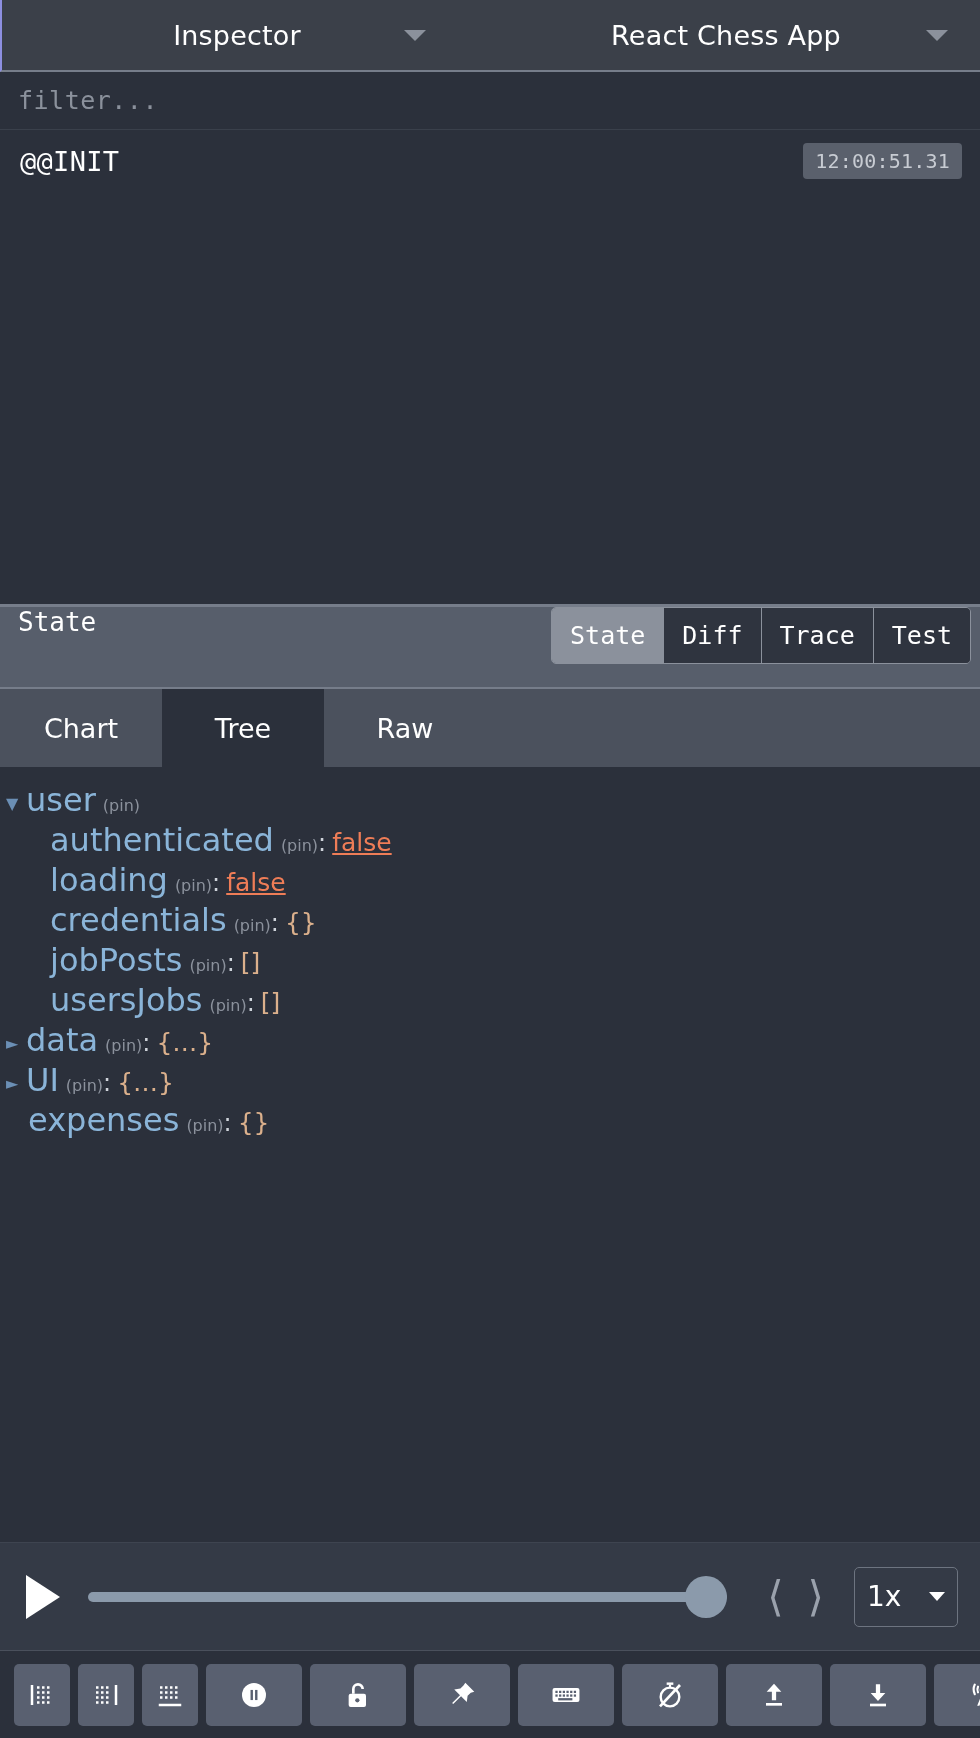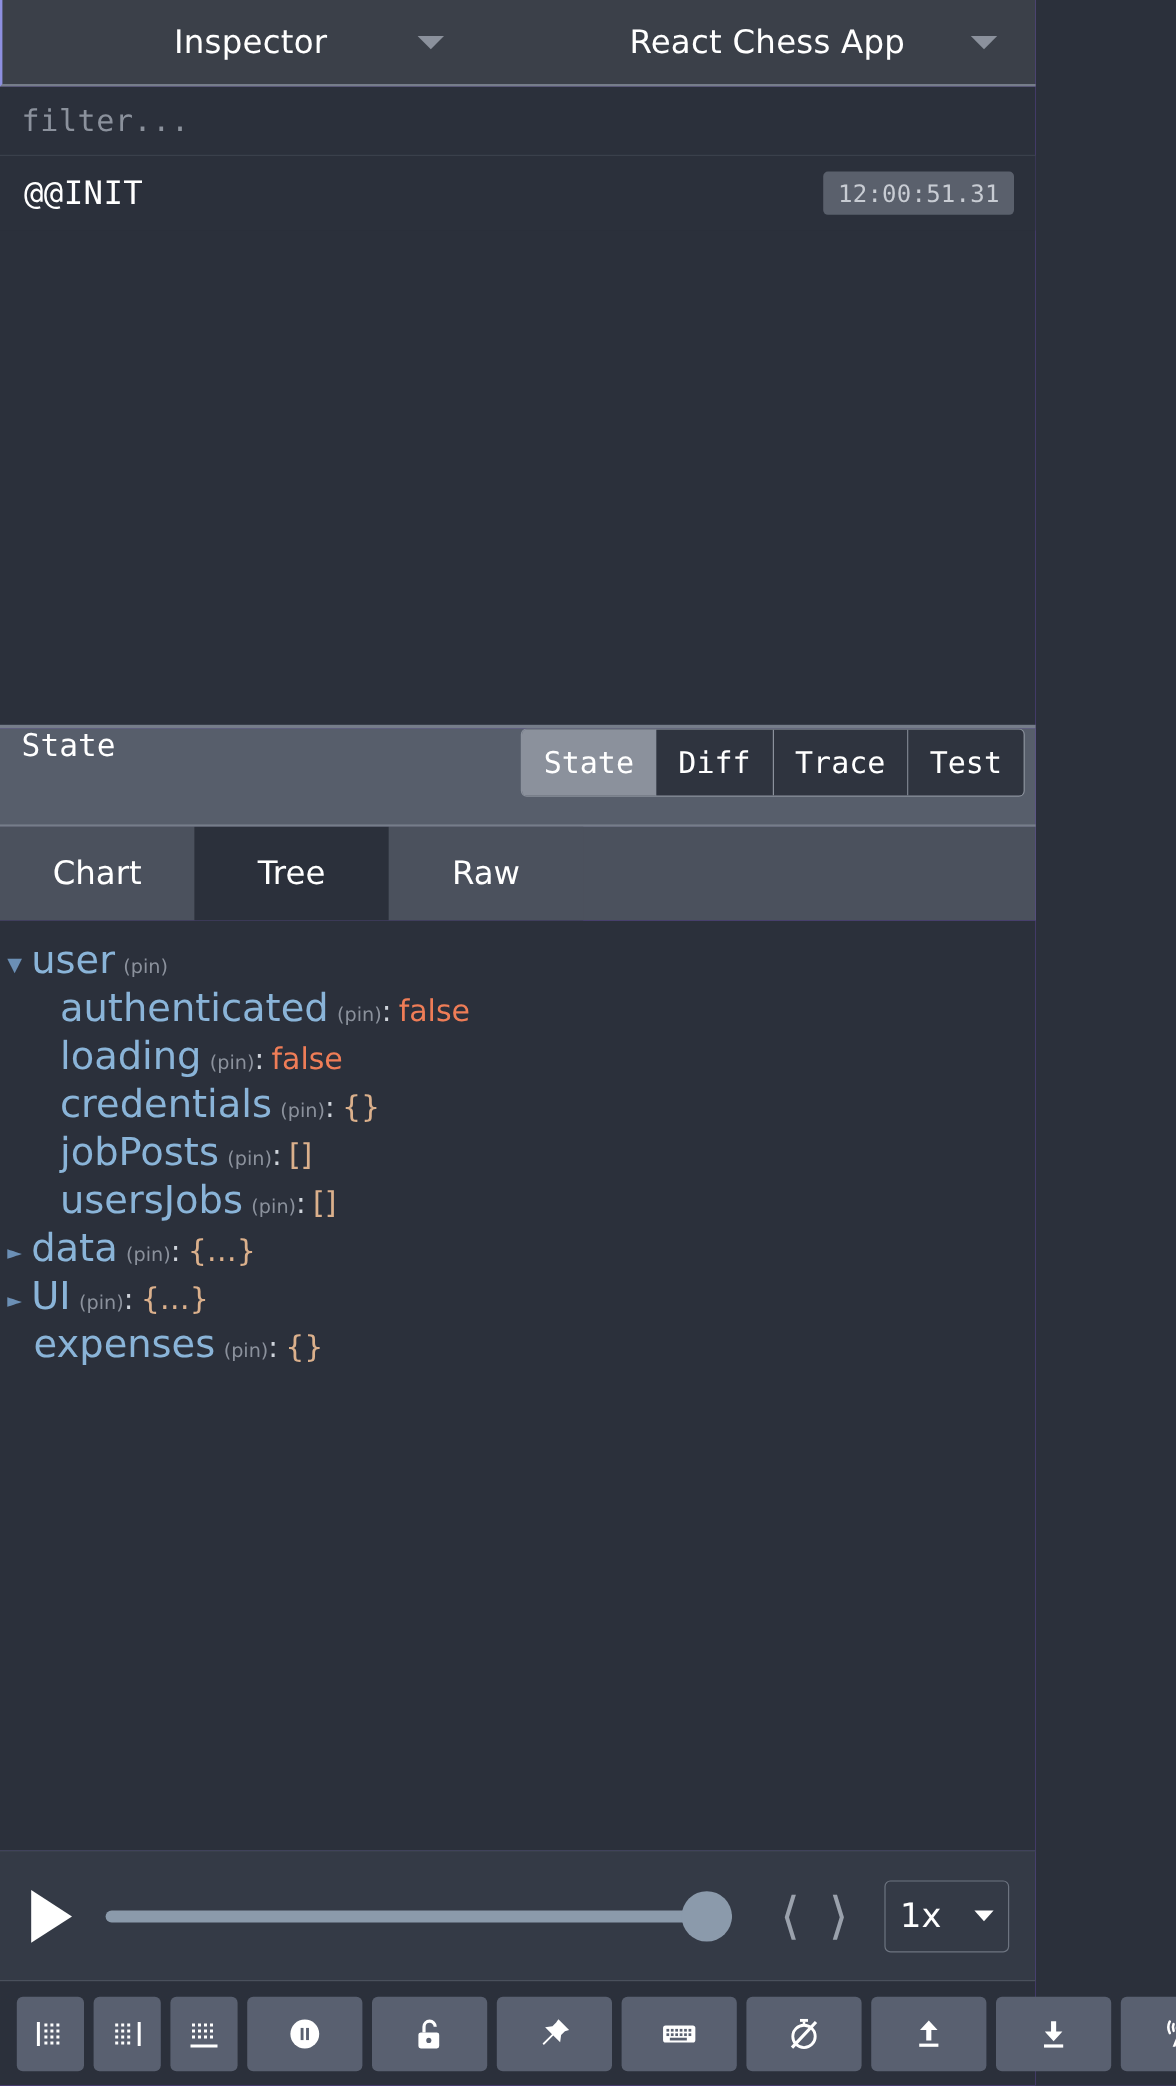--- a/index.html
+++ b/index.html
@@ -4,23 +4,23 @@
 <style>
   * { box-sizing: border-box; margin: 0; padding: 0; }
   html, body {
     width: 980px; height: 1738px;
     background: #2b303b;
     font-family: "DejaVu Sans", "Liberation Sans", sans-serif;
     overflow: hidden;
   }
 
   #app {
-    width: 863px; height: 1738px;
+    width: 980px; height: 1738px;
     display: flex; flex-direction: column;
-    background: #8b5cf6;
+    background: #1d4ed8;
     position: relative;
   }
 
   
   .topbar {
     height: 72px; flex: 0 0 72px;
     background: #3b4049;
     display: flex; align-items: center;
     border-bottom: 2px solid #767d8a;
     border-left: 2px solid #8d8fe0;
@@ -180,21 +180,21 @@
   .k {
     color: #8ab4d8;
     font-size: 32px;
   }
   .pin {
     color: #8b919c;
     font-size: 16px;
     margin-left: 7px;
   }
   .colon { color: #cfd4db; font-size: 24px; margin-right: 6px; }
-  .v-bool { color: #ef7d57; font-size: 25px; }
+  .v-bool { color: #ef7d57; font-size: 25px; text-decoration: underline; }
   .v-obj { color: #dbb08c; font-size: 25px; }
 
   
   .player {
     height: 108px; flex: 0 0 108px;
     background: #343a46;
     display: flex; align-items: center;
     padding: 0 22px 0 26px;
     gap: 0;
     border-top: 1px solid #3e4450;

